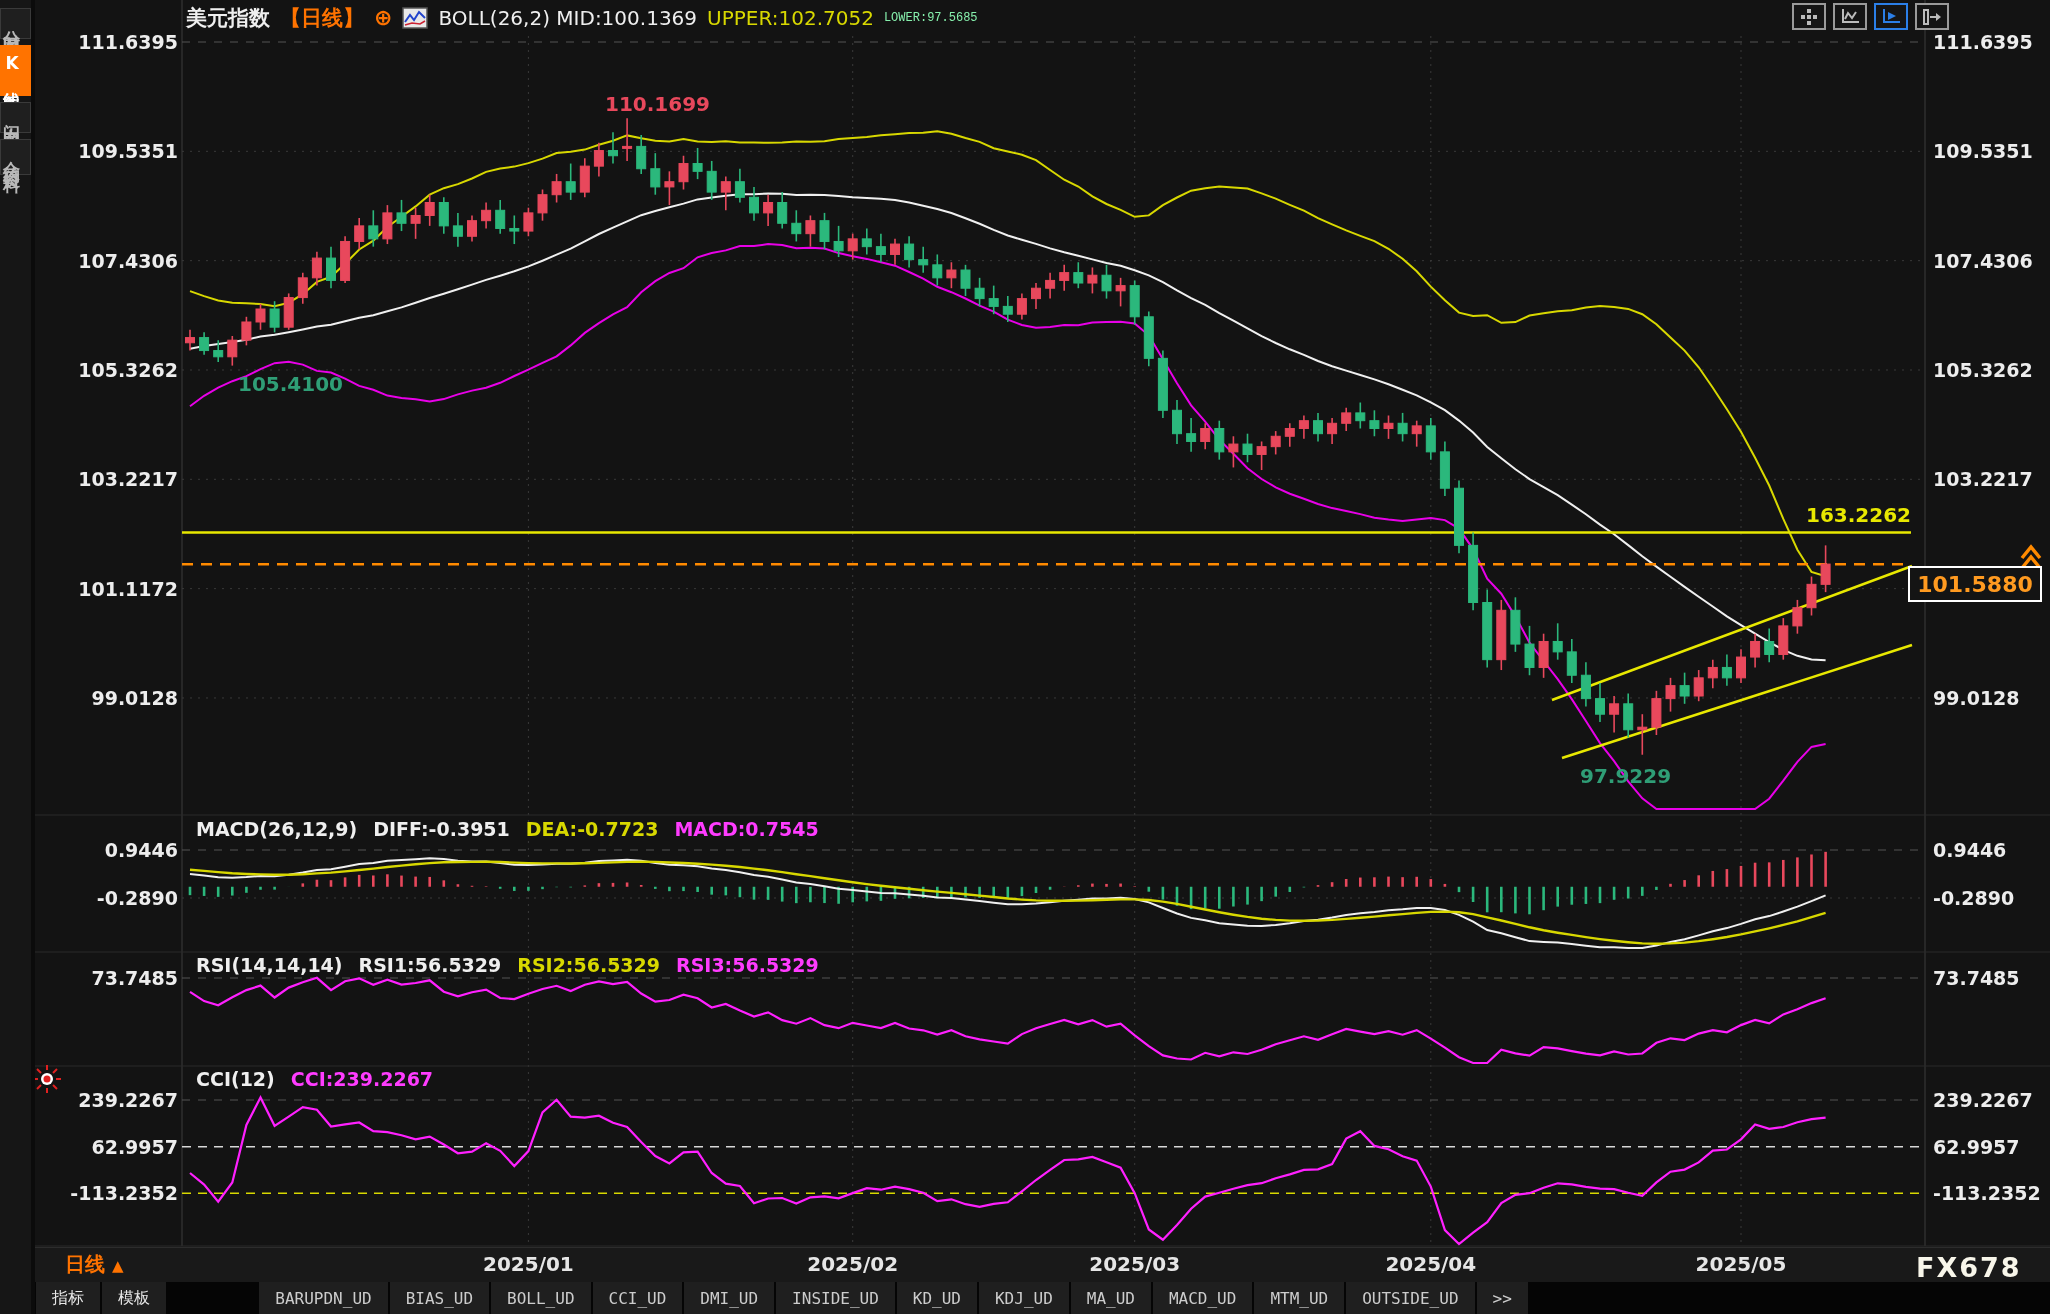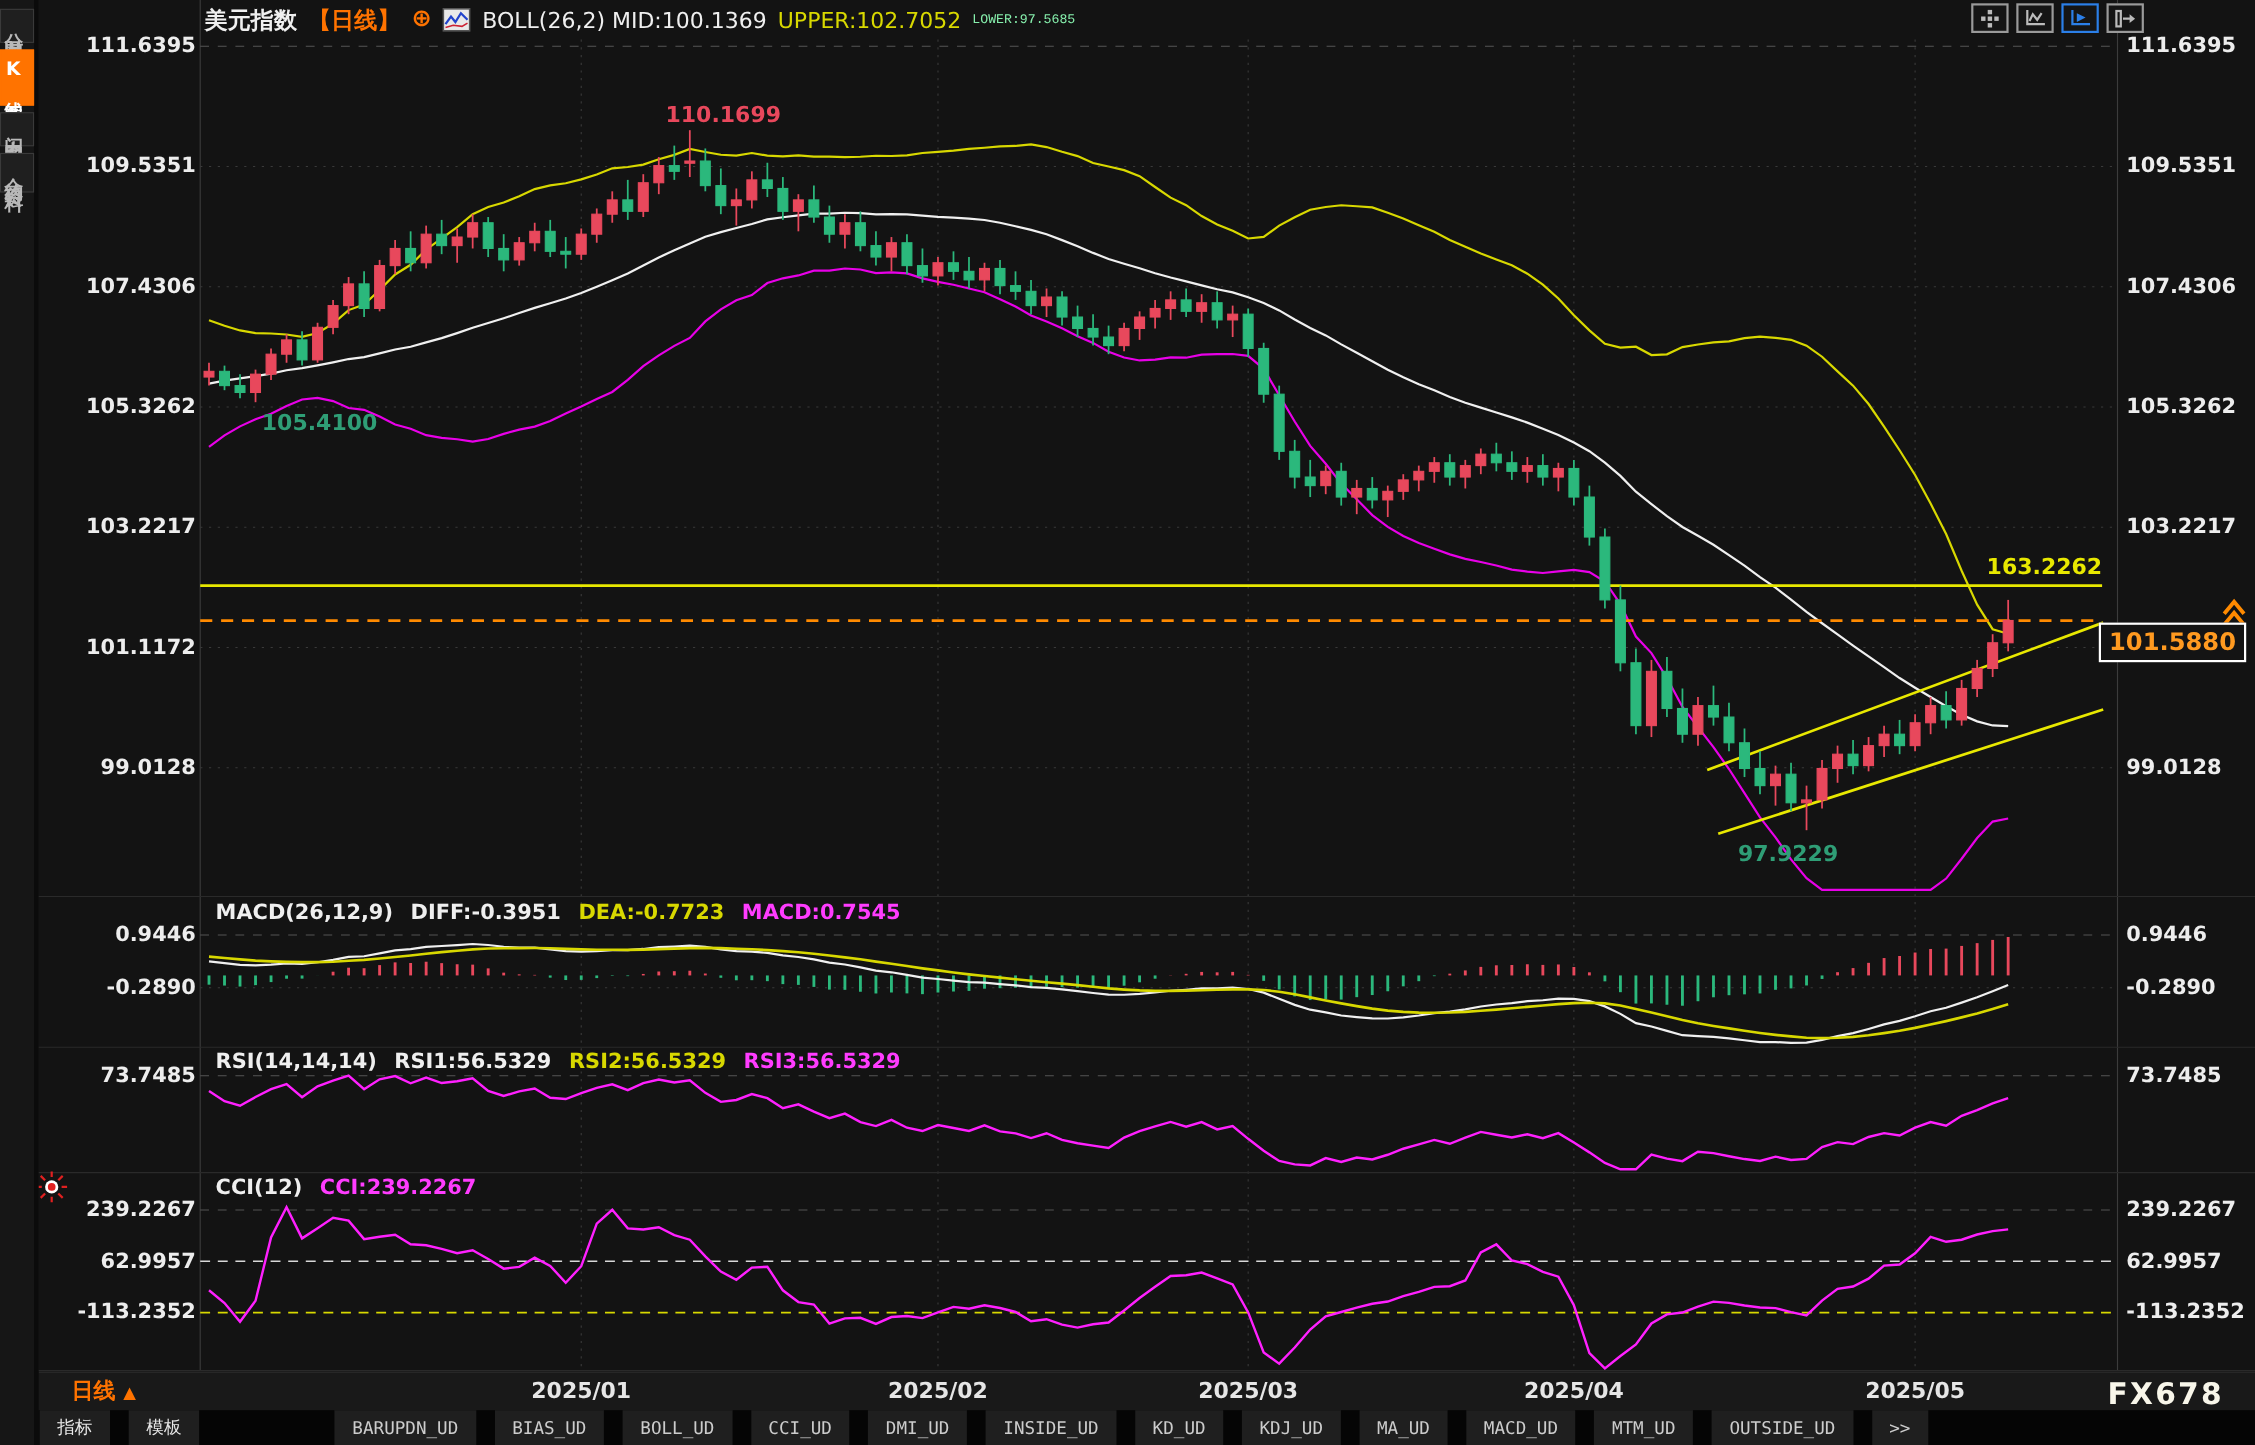--- a/index.html
+++ b/index.html
@@ -57,21 +57,21 @@
              align-items:center;justify-content:center;z-index:4;}
 
   
   #date-strip{position:absolute;left:35px;top:1247px;width:2015px;height:35px;background:#191919;z-index:4;border-top:1px solid #2c2c2c;}
   #period-sel{position:absolute;left:30px;top:3px;color:#ff7300;font-size:20px;font-weight:bold;cursor:pointer;}
   #period-sel .arr{font-size:15px;}
   .date-label{position:absolute;top:4px;width:110px;text-align:center;color:#e6e6e6;font-size:20px;font-weight:bold;}
 
   
   #tabbar{position:absolute;left:0;top:1282px;width:2050px;height:32px;background:#050505;z-index:4;
-          display:flex;gap:17px;padding-left:36px;box-sizing:border-box;align-items:stretch;}
+          display:flex;gap:2px;padding-left:36px;box-sizing:border-box;align-items:stretch;}
   .tab{background:#1f1f1f;color:#cccccc;font-family:"DejaVu Sans Mono",monospace;font-size:16px;
        display:flex;align-items:center;padding:0 16px;cursor:pointer;white-space:nowrap;}
   .tab.cjk{font-family:"DejaVu Sans",sans-serif;color:#e8e8e8;}
   .tab.active{background:#ff7300;color:#ffffff;margin-top:40px;}
 
   #watermark{position:absolute;left:1916px;top:1252px;color:#f8f6ea;font-size:27px;font-weight:bold;
              letter-spacing:2px;z-index:6;}
 </style>
 </head>
 <body>

